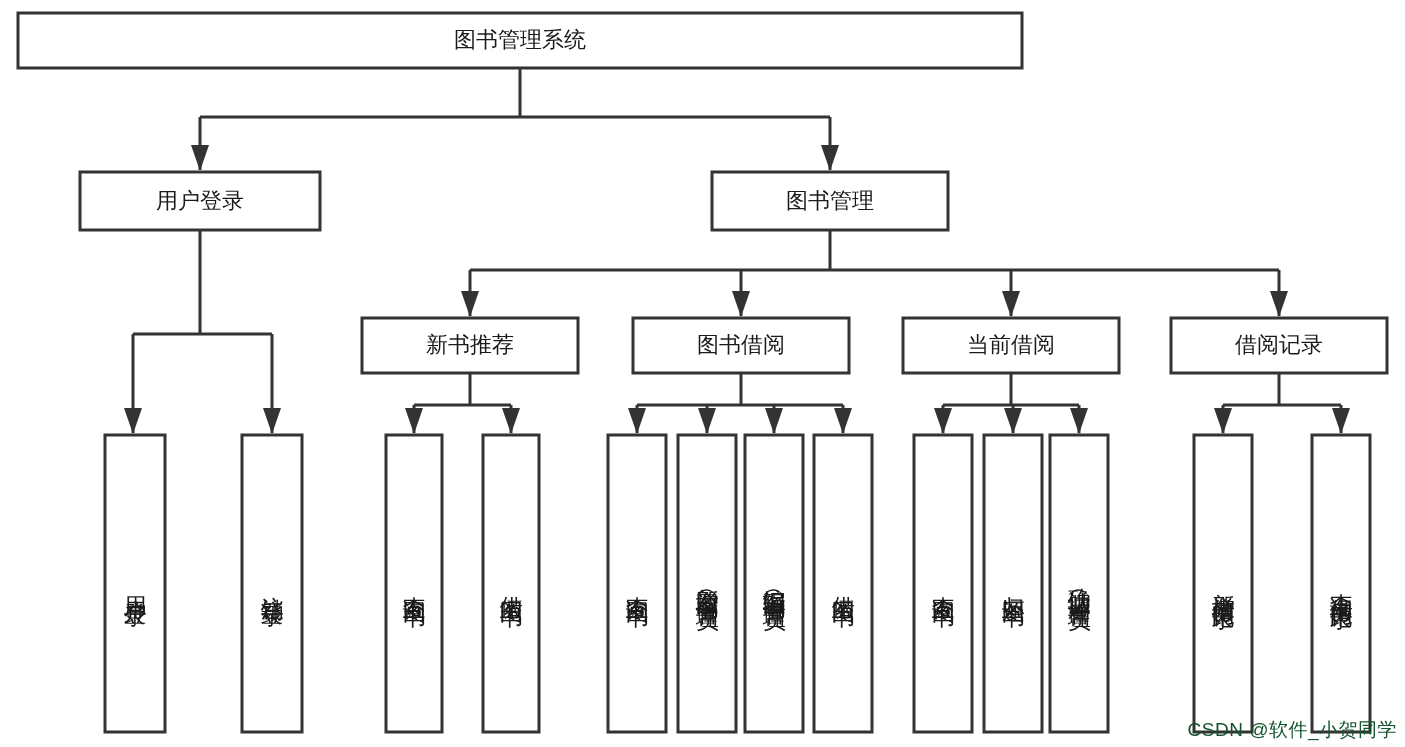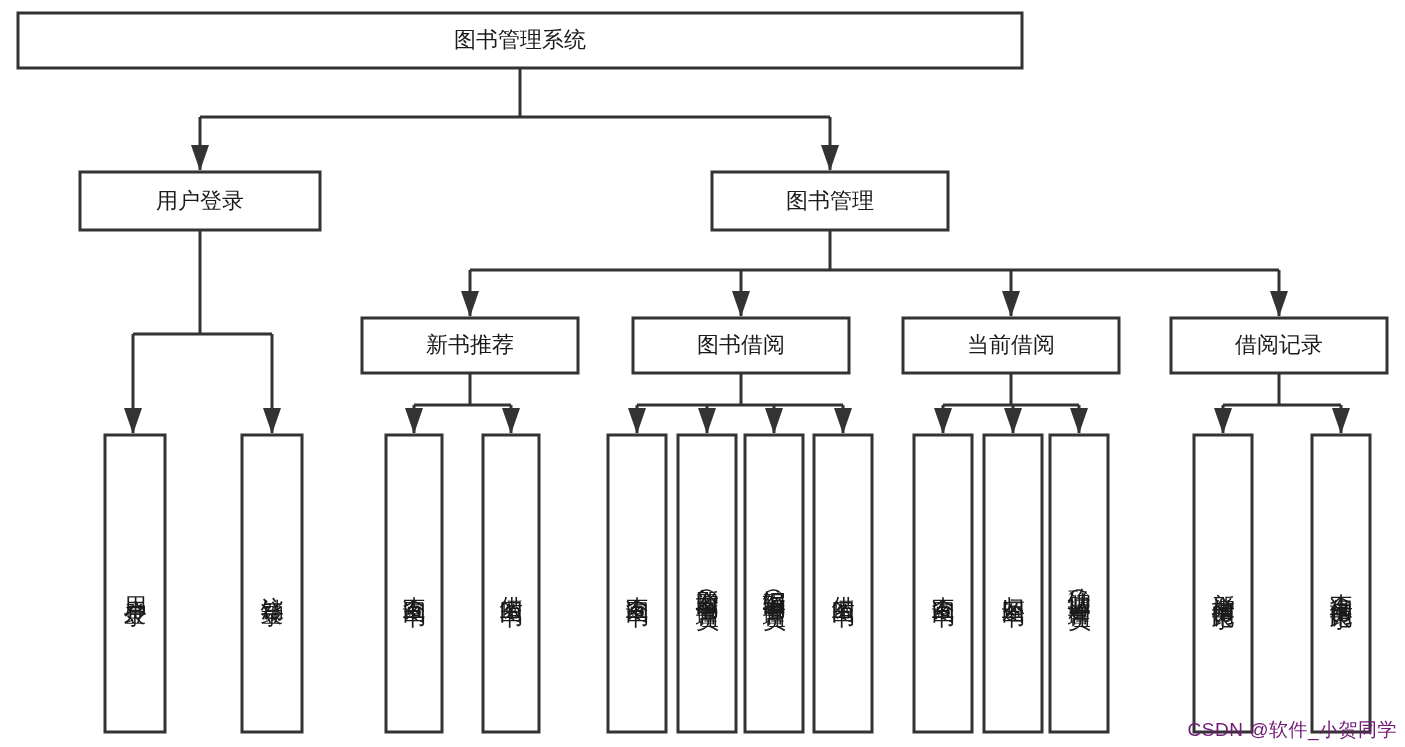--- a/index.html
+++ b/index.html
@@ -61,21 +61,21 @@
     white-space: nowrap;
     text-align: center;
     pointer-events: none;
   }
   .watermark {
     position: absolute;
     right: 8px;
     bottom: 4px;
     font-family: "Liberation Sans", "DejaVu Sans", sans-serif;
     font-size: 19px;
-    color: #701a75;
+    color: #14532d;
     letter-spacing: 0.5px;
     white-space: nowrap;
   }
 </style>
 </head>
 <body>
 
 <div id="diagram-root">
   <svg id="tree-svg" viewBox="0 0 1405 747">
     <g id="edges-layer">

